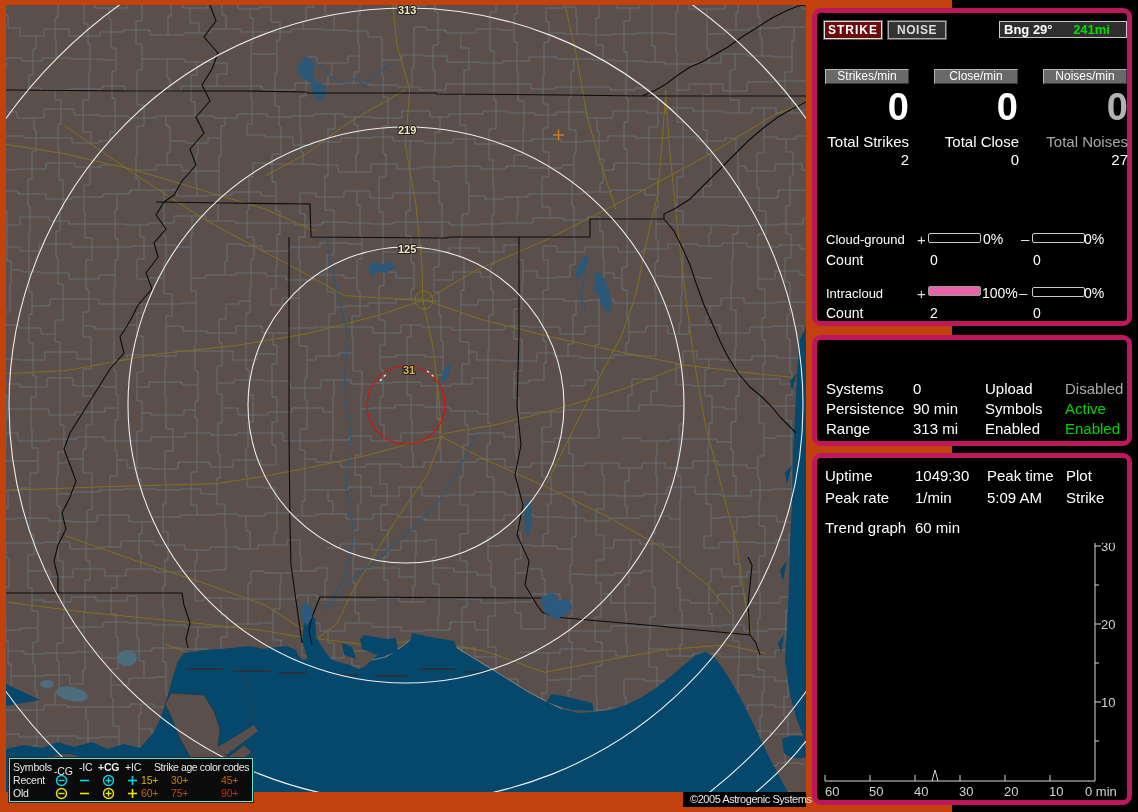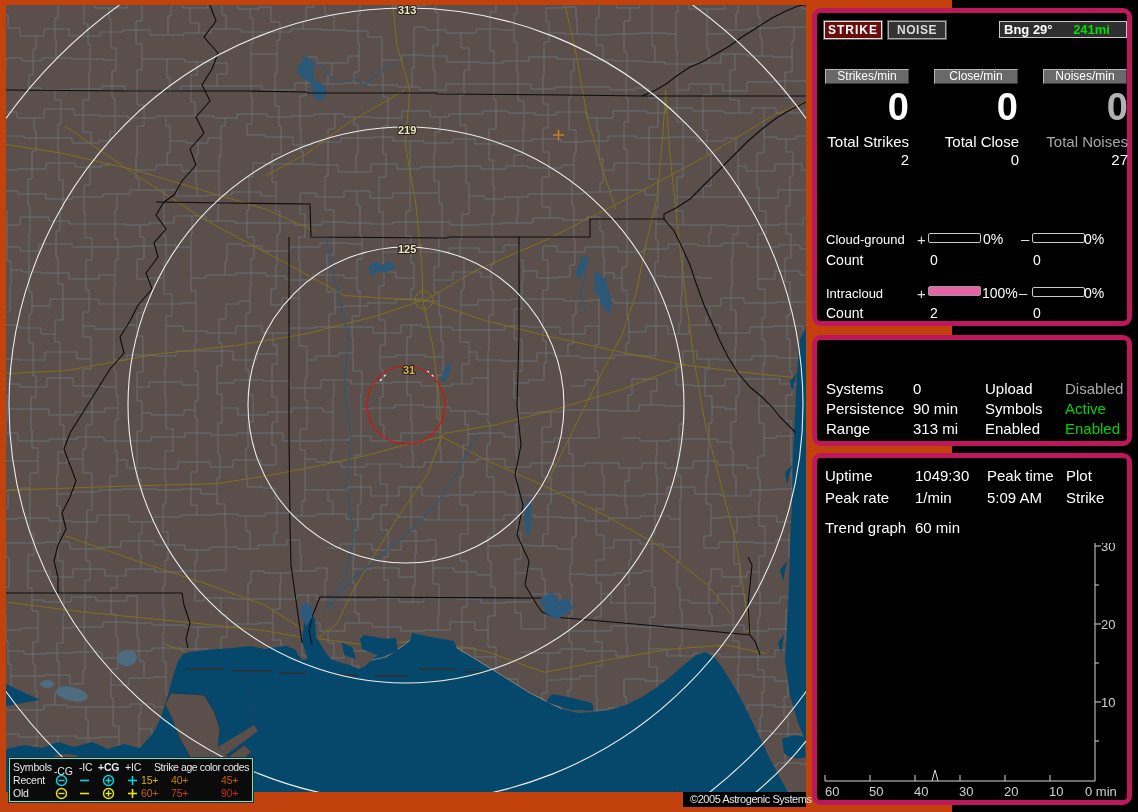--- a/index.html
+++ b/index.html
@@ -148,21 +148,21 @@
       <svg style="position:absolute;left:92px;top:28px" width="13" height="13">
         <circle cx="6.5" cy="6.5" r="5" fill="none" stroke="#e8e800" stroke-width="1.4"></circle>
         <line x1="3.5" y1="6.5" x2="9.5" y2="6.5" stroke="#e8e800" stroke-width="1.4"></line>
         <line x1="6.5" y1="3.5" x2="6.5" y2="9.5" stroke="#e8e800" stroke-width="1.4"></line>
       </svg>
       <svg style="position:absolute;left:116px;top:28px" width="13" height="13">
         <line x1="2" y1="6.5" x2="11" y2="6.5" stroke="#e8e800" stroke-width="1.6"></line>
         <line x1="6.5" y1="2" x2="6.5" y2="11" stroke="#e8e800" stroke-width="1.6"></line>
       </svg>
  <div style="position:absolute;left:131px;top:15px;color:#d6b400">15+</div>
- <div style="position:absolute;left:161px;top:15px;color:#c98200">40+</div>
+ <div style="position:absolute;left:161px;top:15px;color:#c98200">30+</div>
  <div style="position:absolute;left:211px;top:15px;color:#c55d00">45+</div>
  <div style="position:absolute;left:131px;top:28px;color:#c9611c">60+</div>
  <div style="position:absolute;left:161px;top:28px;color:#c94317">75+</div>
  <div style="position:absolute;left:211px;top:28px;color:#d22613">90+</div>
 </div>
 
 <div class="panel" style="top:8px;height:318px">
  <div style="position:absolute;left:7px;top:8px;width:58px;height:18px;background:#6b0d0d;border:1px solid #e0e0e0;outline:1px solid #555;color:#fff;font-weight:bold;font-size:12px;text-align:center;line-height:16px;letter-spacing:1px">STRIKE</div>
  <div style="position:absolute;left:71px;top:8px;width:58px;height:18px;background:#333;border:1px solid #aaa;outline:1px solid #555;color:#dcdcdc;font-weight:bold;font-size:12px;text-align:center;line-height:16px;letter-spacing:0.5px">NOISE</div>
  <div style="position:absolute;left:182px;top:8px;width:128px;height:17px;background:#2e2e2e;border:1px solid #c8c8c8;font-weight:bold;font-size:13px;line-height:15px"><span style="color:#fff;padding-left:4px">Bng 29°</span><span style="color:#00dd00;float:right;padding-right:16px">241mi</span></div>

